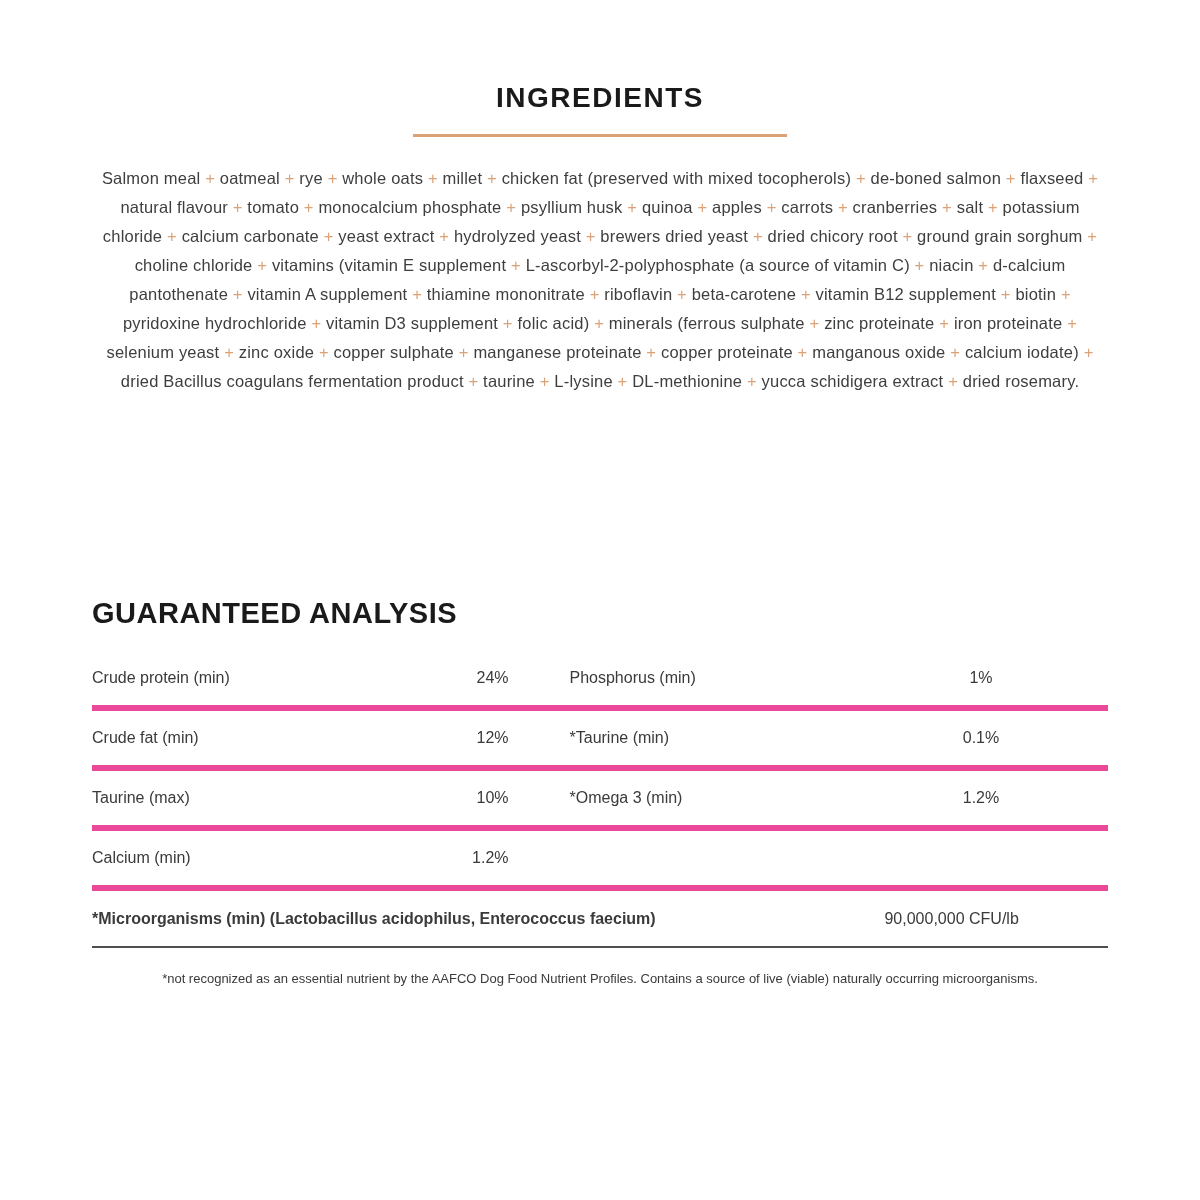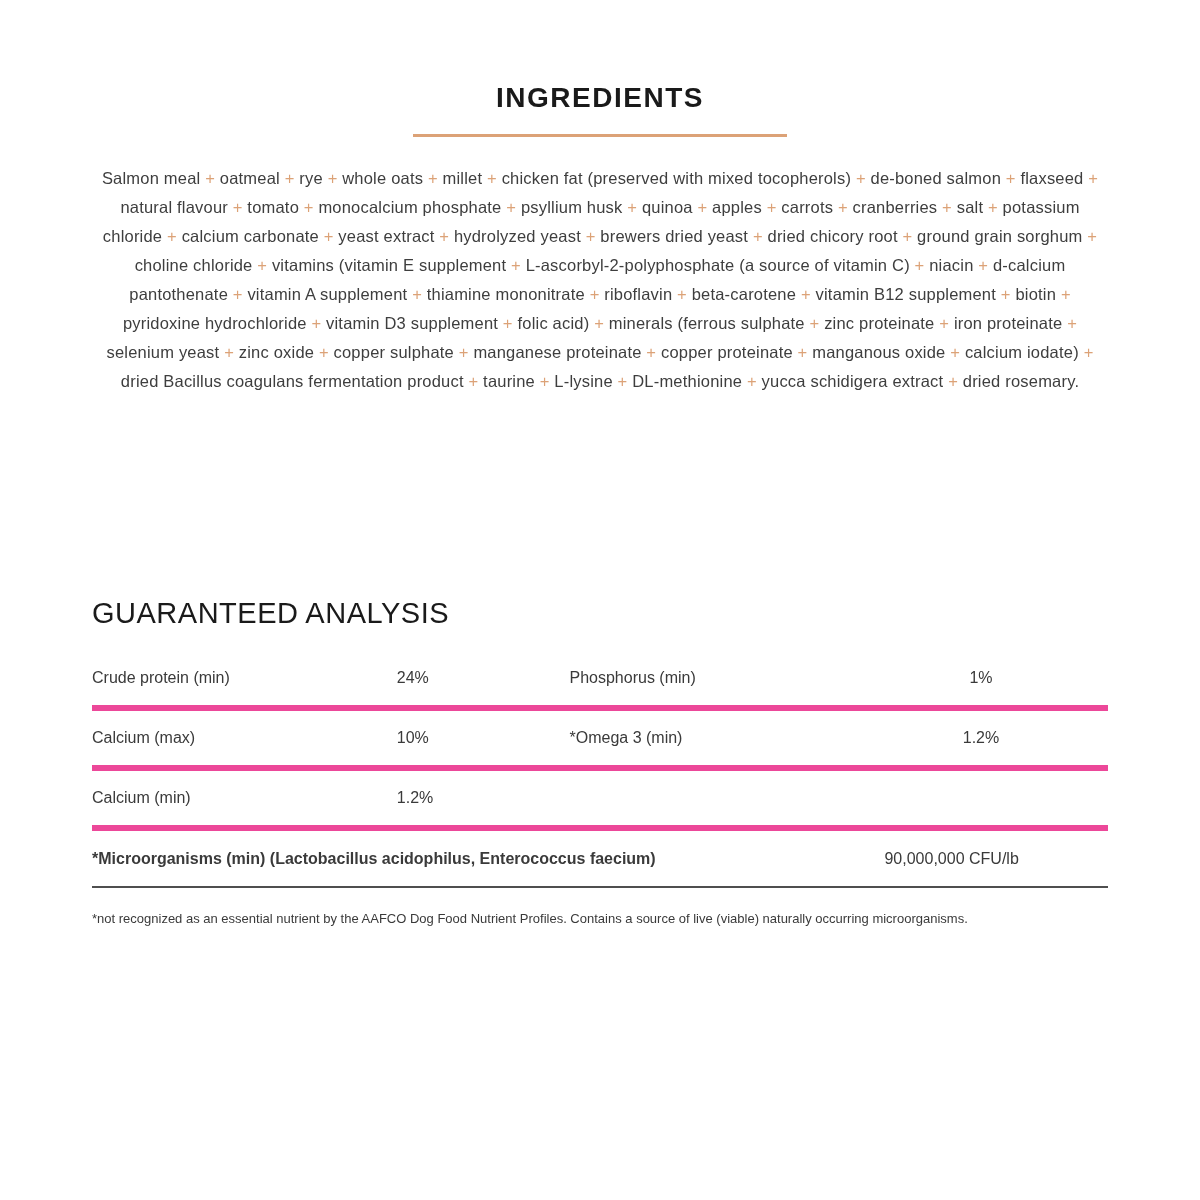--- a/index.html
+++ b/index.html
@@ -37,56 +37,57 @@
     letter-spacing: 0.2px;
     color: #3e3e3e;
   }
   .ing-text .plus { font-weight: normal; }
 
   
   .ga-section { position: absolute; top: 597px; left: 92px; right: 92px; }
   .ga-title {
     margin: 0;
     font-size: 29px;
-    font-weight: normal;
+    font-weight: bold;
     letter-spacing: 0.5px;
     color: #1a1a1a;
     line-height: 32px;
   }
   .ga-table { margin-top: 22px; }
   .ga-row {
     display: grid;
     grid-template-columns: 30% 11% 6% 31% 19% 3%;
     align-items: center;
     height: 54px;
     border-bottom: 6px solid #ec4899;
     font-size: 16px;
     color: #3a3a3a;
   }
   .ga-row .c1 { grid-column: 1; }
-  .ga-row .c2 { grid-column: 2; text-align: left; }
+  .ga-row .c2 { grid-column: 2; text-align: right; }
   .ga-row .c3 { grid-column: 4; }
   .ga-row .c4 { grid-column: 5; text-align: center; }
   .ga-wide {
     display: grid;
     grid-template-columns: 78% 19% 3%;
     align-items: center;
     height: 55px;
     border-bottom: 2px solid #4f4f4f;
     font-size: 16px;
     color: #3a3a3a;
   }
   .ga-wide .wlabel { grid-column: 1; font-weight: bold; }
   .ga-wide .wvalue { grid-column: 2; }
 
   .footnote {
     margin: 22px 0 0;
     font-size: 13px;
     line-height: 17px;
     color: #3a3a3a;
+    text-align: center;
   }
   .statement {
     margin: 36px 0 0;
     font-size: 13.5px;
     line-height: 19px;
     color: #3a3a3a;
   }
 </style>
 </head>
 <body>
@@ -103,21 +104,27 @@
     <h2 class="ga-title">GUARANTEED ANALYSIS</h2>
 
     <div class="ga-table" id="ga-rows">
         <div class="ga-row">
           <div class="c1">Crude protein (min)</div>
           <div class="c2">24%</div>
           <div class="c3">Phosphorus (min)</div>
           <div class="c4">1%</div>
         </div>
         <div class="ga-row">
-          <div class="c1">Calcium (max)</div>
+          <div class="c1">Crude fat (min)</div>
+          <div class="c2">12%</div>
+          <div class="c3">*Taurine (min)</div>
+          <div class="c4">0.1%</div>
+        </div>
+        <div class="ga-row">
+          <div class="c1">Taurine (max)</div>
           <div class="c2">10%</div>
           <div class="c3">*Omega 3 (min)</div>
           <div class="c4">1.2%</div>
         </div>
         <div class="ga-row">
           <div class="c1">Calcium (min)</div>
           <div class="c2">1.2%</div>
           <div class="c3"></div>
           <div class="c4"></div>
         </div>

